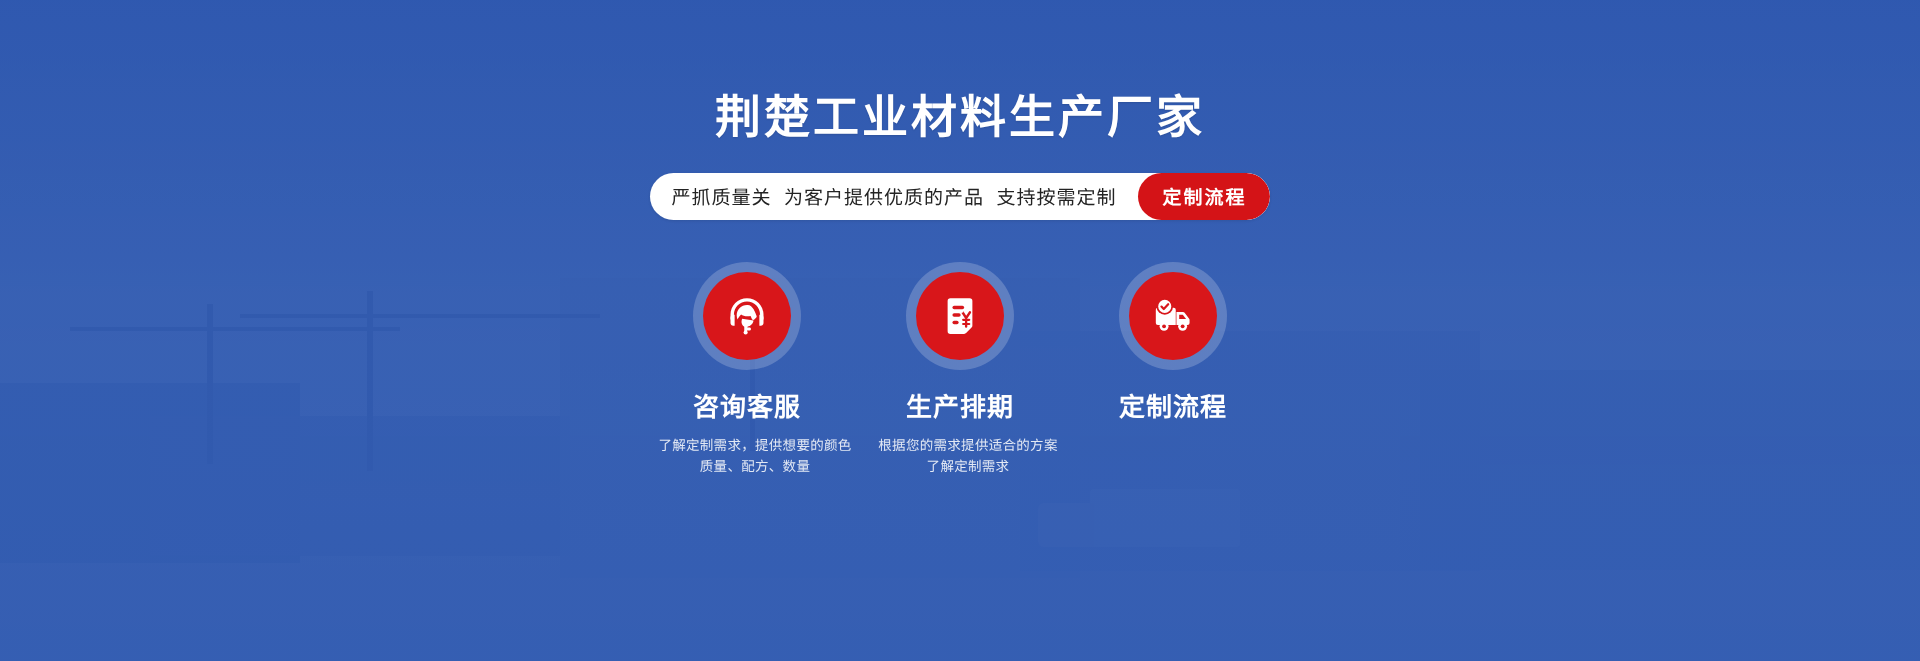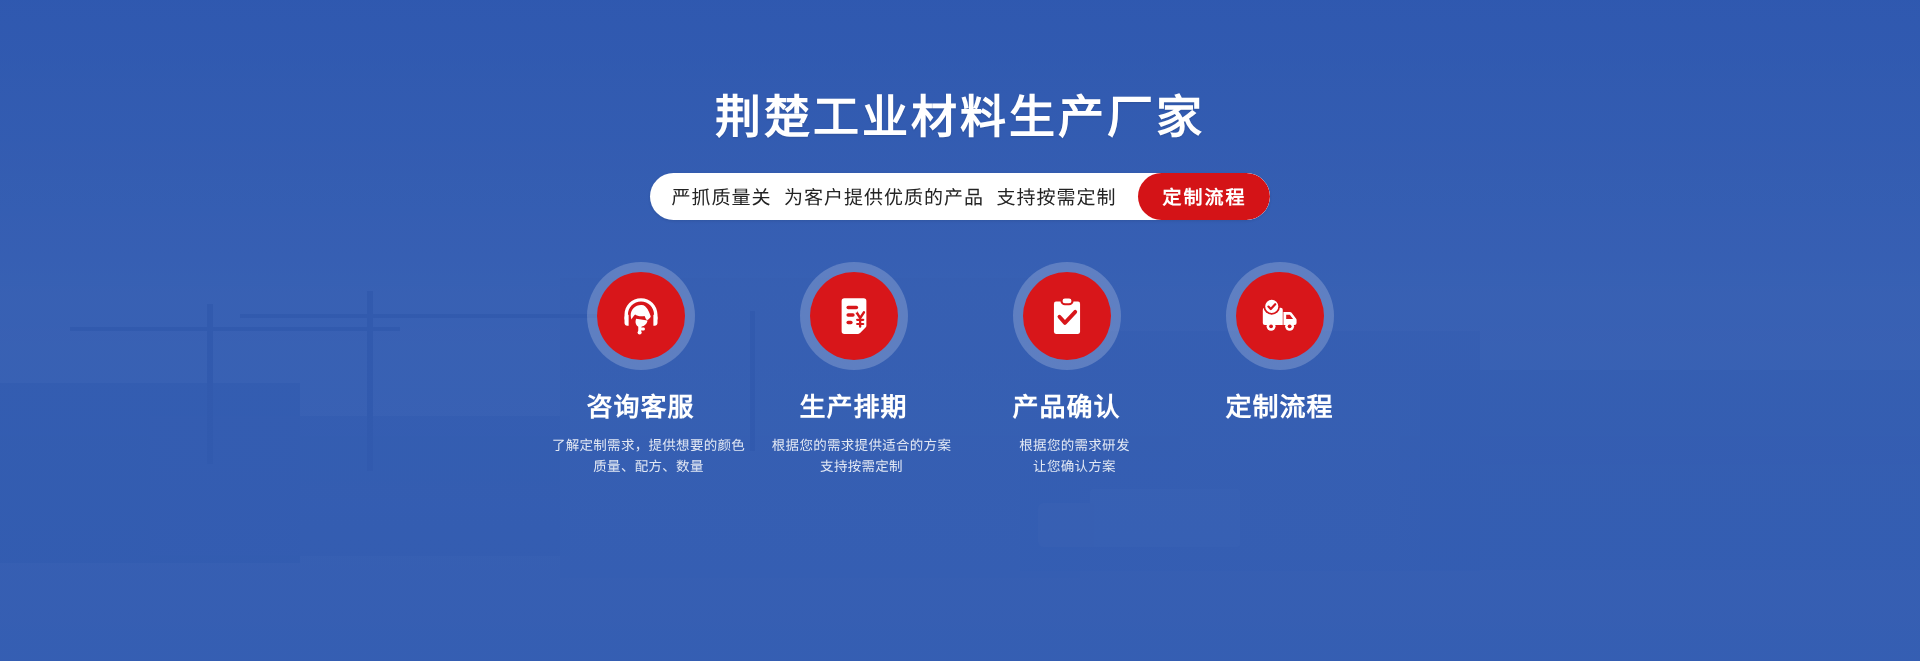--- a/index.html
+++ b/index.html
@@ -265,40 +265,24 @@
                 <rect x="35" y="36" width="12" height="3.2" rx="1.6"></rect>
                 <rect x="35" y="42" width="12" height="3.2" rx="1.6"></rect>
                 <rect x="39.2" y="36" width="3.4" height="13" rx="1.7"></rect>
               </g>
             </svg>
           </div>
         </div>
         <div class="step-title">生产排期</div>
         <div class="step-desc">
           <span>根据您的需求提供适合的方案</span>
-          <span>支持按需定制</span>
+          <span>了解定制需求</span>
         </div>
       </div>
 
-      <div class="step">
-        <div class="ring">
-          <div class="disc">
-            <svg viewBox="0 0 64 64">
-              <rect x="13" y="11" width="38" height="47" rx="3" fill="#ffffff"></rect>
-              <rect x="24" y="5" width="16" height="10" rx="5" fill="#ffffff" stroke="#d8161a" stroke-width="3"></rect>
-              <path d="M21 33l8 9 15-16" fill="none" stroke="#d8161a" stroke-width="5.5" stroke-linecap="round" stroke-linejoin="round"></path>
-            </svg>
-          </div>
-        </div>
-        <div class="step-title">产品确认</div>
-        <div class="step-desc">
-          <span>根据您的需求研发</span>
-          <span>让您确认方案</span>
-        </div>
-      </div>
 
 
       <div class="step">
         <div class="ring">
           <div class="disc">
             <svg viewBox="0 0 64 64">
               <path fill="#ffffff" d="M7 23a3 3 0 0 1 3-3h23a3 3 0 0 1 3 3v22H10a3 3 0 0 1-3-3V23z"></path>
               <path fill="#ffffff" d="M37 26h9.5a3 3 0 0 1 2.4 1.2l6.6 8.8a3 3 0 0 1 .6 1.8V42a3 3 0 0 1-3 3H37V26z"></path>
               <path fill="#d8161a" d="M41 30h5.2l4.8 6.4H41V30z"></path>
               <circle cx="19" cy="47" r="6.5" fill="#ffffff"></circle>

